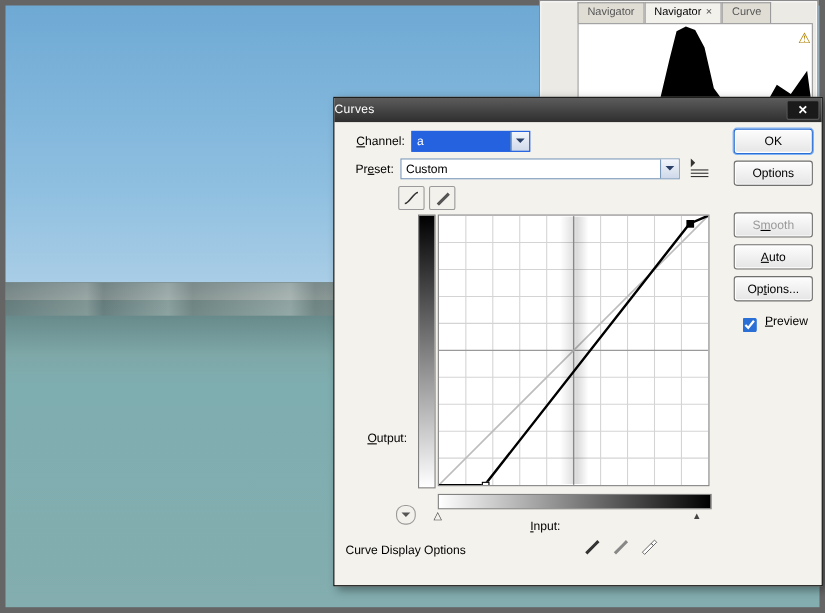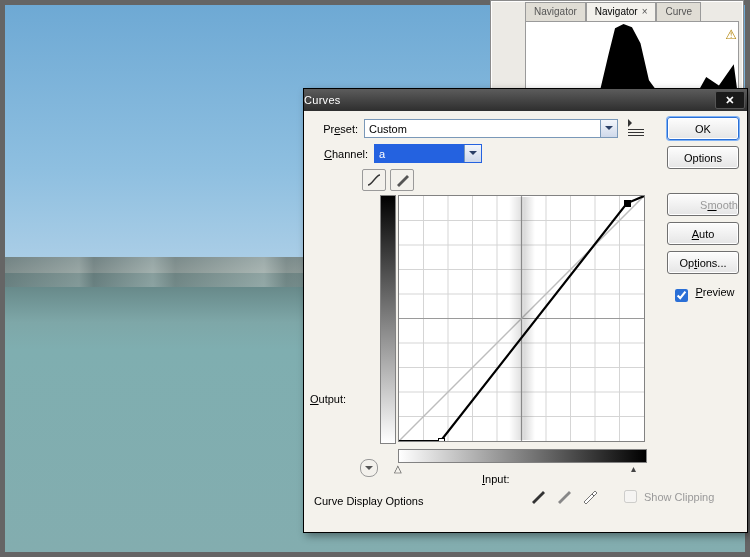--- a/index.html
+++ b/index.html
@@ -81,30 +81,30 @@
   .curve-area { position: relative; margin-left: 84px; width: 247px; height: 247px; }
   .vgrad { position:absolute; left:-18px; top:0; width:14px; height:247px; background:linear-gradient(#000,#fff); border:1px solid #828282;}
   .grid { position:absolute; inset:0; background:#fff; border:1px solid #828282; overflow:hidden;}
   .hgrad { position:absolute; left:0; top:254px; height:12px; width:247px; background:linear-gradient(to right,#fff,#000); border:1px solid #828282;}
   .tri { position:absolute; top:268px; font-size:10px; color:#444;}
   .tri.lo{ left:-4px;} .tri.hi{ left:233px;}
   .histband { position:absolute; top:1px; bottom:1px; left:110px; width:26px; background:linear-gradient(to right, rgba(0,0,0,0), rgba(0,0,0,.10) 40%, rgba(0,0,0,.14) 60%, rgba(0,0,0,0));}
   .point { position:absolute; width:7px; height:7px; background:#000; transform:translate(-3px,-3px);}
   .point.open{ background:#fff; border:1px solid #000; box-sizing:border-box;}
 
-  .output-lbl { position:absolute; left:6px; top:282px; }
+  .output-lbl { position:absolute; left:30px; top:282px; }
   .input-lbl  { position:absolute; left:178px; top:362px; }
 
   .droppers { position:absolute; left:225px; top:376px; display:flex; gap:8px;}
 
   
   .rcol { position:absolute; top:6px; right:8px; width:72px; display:flex; flex-direction:column; gap:6px; align-items:center;}
   .btn { width:70px; height:21px; background:linear-gradient(#fdfdfd,#e5e5e5); border:1px solid #707070; border-radius:3px; font-size:11px; display:flex; align-items:center; justify-content:center; color:#000; box-shadow: inset 0 0 0 1px #fff;}
   .btn.default { border-color:#2a6fd6; box-shadow: 0 0 0 1px #7fb2f5, inset 0 0 0 1px #fff;}
-  .btn.disabled { color:#9a9a9a;justify-content:flex-end; }
+  .btn.disabled { color:#9a9a9a; }
   .chk { display:flex; gap:4px; margin-top:6px;}
   .chk input { accent-color:#2a6fd6; }
 
   .showclip { position:absolute; left:316px; top:376px; color:#9a9a9a; display:flex; align-items:center; gap:4px;}
 
   .footer { position:absolute; left:10px; bottom:25px; display:flex; align-items:center; gap:18px;flex-direction:column;}
   .chev { width:16px; height:16px; border:1px solid #9a9a9a; border-radius:8px; background:#f3f1ec; display:flex; align-items:center; justify-content:center;}
   .chev:after{ content:""; border:4px solid transparent; border-top-color:#555; margin-top:4px;}
 </style>
 </head>
@@ -134,43 +134,43 @@
 
   <div class="dialog">
     <div class="titlebar">
       <span>Curves</span>
       <div class="close">✕</div>
     </div>
 
     <div class="body">
 
       <div class="row">
+        <div class="lbl" style="width:54px;">
+          <span><span class="underline">C</span>hannel:</span>
+        </div>
+        <div class="combo sel" style="width:108px;">
+          <span>a</span>
+          <div class="arrow"></div>
+        </div>
+      </div>
+
+      <div class="row">
         <div class="lbl" style="width:44px;">
           <span>Pr<span class="underline">e</span>set:</span>
         </div>
         <div class="combo" style="width:254px;">
           <span>Custom</span>
           <div class="arrow"></div>
         </div>
         <div style="width:10px;"></div>
         <div class="menu-glyph">
             <span></span>
             <span></span>
             <span></span>
           </div>
-      </div>
-
-      <div class="row">
-        <div class="lbl" style="width:54px;">
-          <span><span class="underline">C</span>hannel:</span>
-        </div>
-        <div class="combo sel" style="width:108px;">
-          <span>a</span>
-          <div class="arrow"></div>
-        </div>
       </div>
 
       <div class="tool-row">
         <div class="tool">
           <svg width="16" height="14">
               <path d="M2,12 C6,12 10,2 14,2" stroke="#333" fill="none" stroke-width="1.4"></path>
             </svg>
         </div>
         <div class="tool">
           <svg width="14" height="14">
@@ -233,24 +233,20 @@
             <path d="M3,15 L11,7 L13,9 L5,17 Z M11,7 L14,4 L16,6 L13,9 Z" fill="#333"></path>
           </svg>
         <svg width="18" height="18">
             <path d="M3,15 L11,7 L13,9 L5,17 Z M11,7 L14,4 L16,6 L13,9 Z" fill="#888"></path>
           </svg>
         <svg width="18" height="18">
             <path d="M3,15 L11,7 L13,9 L5,17 Z M11,7 L14,4 L16,6 L13,9 Z" fill="#fff" stroke="#555" stroke-width="0.8"></path>
           </svg>
       </div>
 
-      <label class="showclip">
-        <input type="checkbox" disabled="" style="">
-        <span>Show Clipping</span>
-      </label>
 
       <div class="rcol">
         <div class="btn default">
             <span>OK</span>
           </div>
         <div class="btn">
             <span>Options</span>
           </div>
         <div style="height:12px;"></div>
         <div class="btn disabled">

